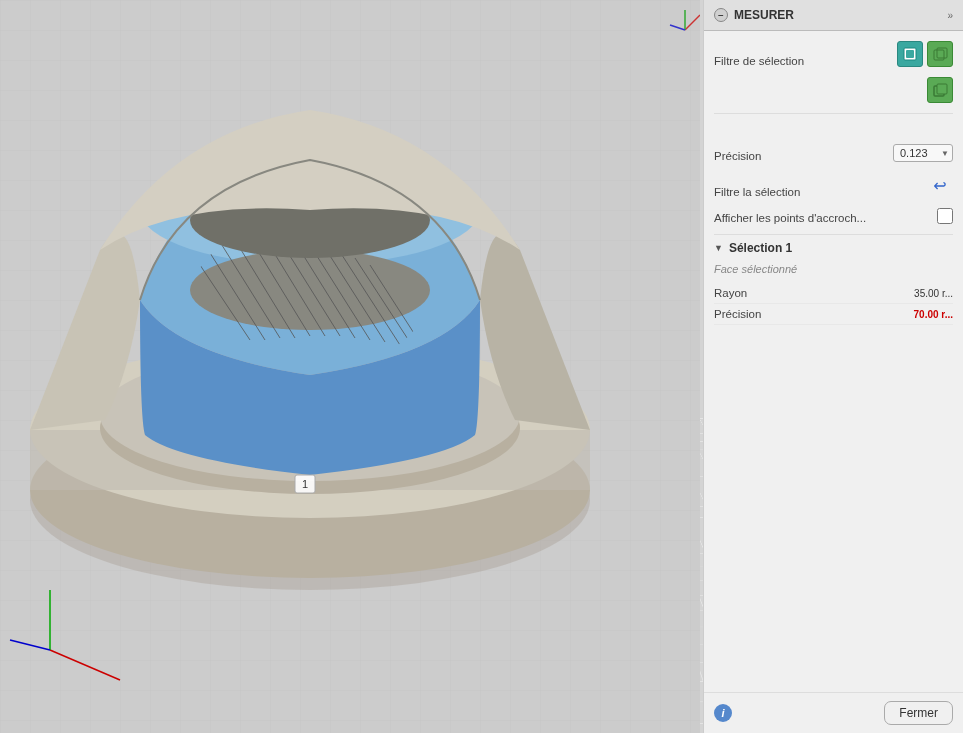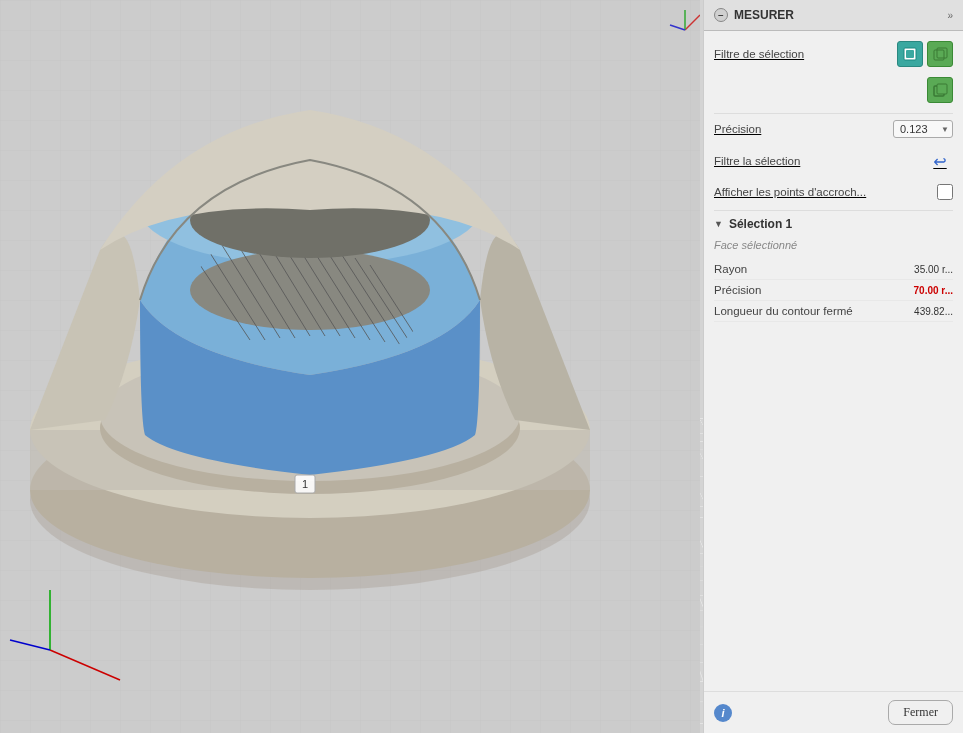--- a/index.html
+++ b/index.html
@@ -99,24 +99,23 @@
     }
 
     #panel-body {
       flex: 1;
       padding: 10px;
       overflow-y: auto;
     }
 
     .panel-row {
       display: flex;
-      align-items: center;
+      align-items: flex-end;
       justify-content: space-between;
       margin-bottom: 10px;
-      text-decoration: underline;
     }
 
     .panel-label {
       color: #444;
       font-size: 11.5px;
     }
 
     .filter-icons {
       display: flex;
       gap: 4px;
@@ -167,20 +166,21 @@
       font-size: 11px;
       color: #333;
       appearance: none;
       cursor: pointer;
       position: relative;
     }
 
     .dropdown-wrapper {
       position: relative;
       display: inline-block;
+      margin-top: 24px;
     }
 
     .dropdown-wrapper::after {
       content: '▼';
       font-size: 8px;
       position: absolute;
       right: 4px;
       top: 50%;
       transform: translateY(-50%);
       color: #666;
@@ -281,21 +281,20 @@
     }
 
     .close-button {
       padding: 4px 14px;
       background: #f0f0f0;
       border: 1px solid #aaa;
       border-radius: 7px;
       cursor: pointer;
       font-size: 12px;
       color: #333;
-      font-family: Liberation Serif, serif;
     }
   </style>
 </head>
 <body>
 
 <div id="viewport">
 
   <svg id="scene-svg" viewBox="0 0 700 733" xmlns="http://www.w3.org/2000/svg">
 
     <defs>
@@ -450,24 +449,20 @@
       <span class="data-label">Rayon</span>
       <span class="data-value">35.00 r...</span>
     </div>
 
     <div class="data-row">
       <span class="data-label">Précision</span>
       <span class="data-value highlighted">70.00 r...</span>
     </div>
 
 
-    <div class="data-row">
-      <span class="data-label">Longueur du contour fermé</span>
-      <span class="data-value">439.82...</span>
-    </div>
 
   </div>
 
   <div class="panel-footer">
     <div class="info-icon">i</div>
     <button class="close-button">Fermer</button>
   </div>
 
 </div>
 

